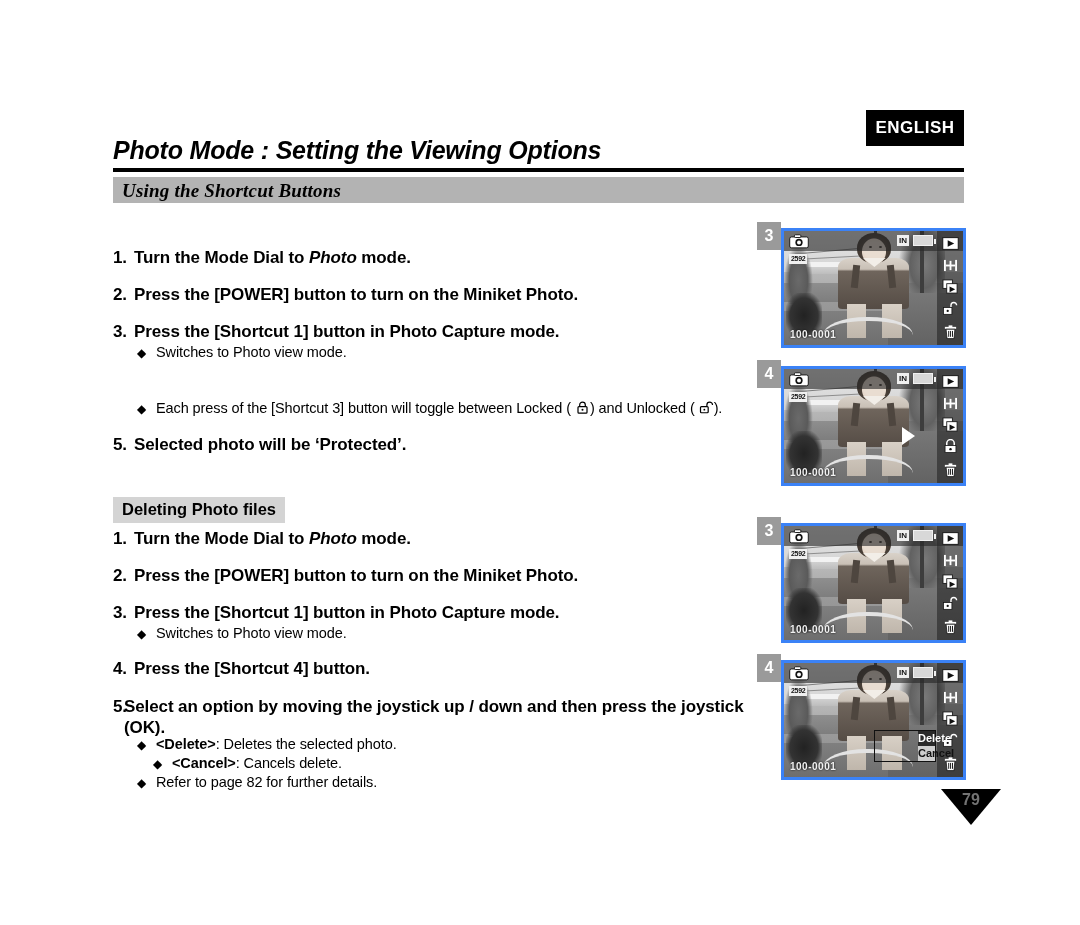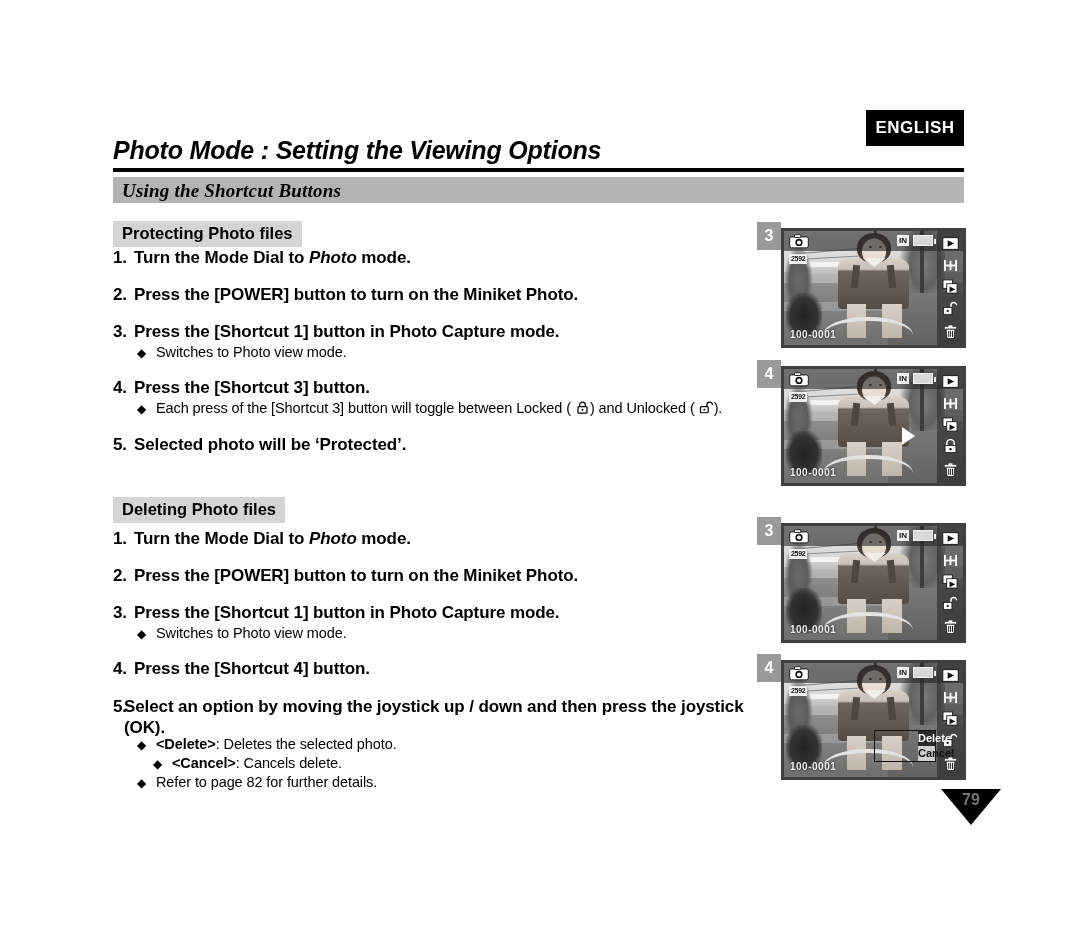--- a/index.html
+++ b/index.html
@@ -131,21 +131,21 @@
     align-items: center;
     justify-content: center;
     z-index: 3;
   }
 
   .lcd {
     position: absolute;
     left: 24px; top: 6px;
     width: 185px; height: 120px;
     background: #111;
-    border: 3px solid #404040;
+    border: 3px solid #3b82f6;
     overflow: hidden;
   }
 
   
   .scene {
     position: absolute; inset: 0;
     background:
       
       linear-gradient(to bottom,
         #cfcfcf 0%, #cfcfcf 34%,
@@ -370,41 +370,37 @@
 
   <div class="lang-badge">ENGLISH</div>
 
   <div class="page-title">Photo Mode : Setting the Viewing Options</div>
   <div class="title-rule"></div>
 
   <div class="section-band">
     <div class="section-band-label">Using the Shortcut Buttons</div>
   </div>
 
-  <div class="subhead" style="left:113px; top:221px;">Protecting Photo files</div>
 
   <div class="step" style="left:113px; top:248px;">
     <span class="num">1.</span><span>Turn the Mode Dial to </span><span class="ital">Photo</span><span> mode.</span>
   </div>
 
   <div class="step" style="left:113px; top:285px;">
     <span class="num">2.</span><span>Press the [POWER] button to turn on the Miniket Photo.</span>
   </div>
 
   <div class="step" style="left:113px; top:322px;">
     <span class="num">3.</span><span>Press the [Shortcut 1] button in Photo Capture mode.</span>
   </div>
 
   <div class="bullet" style="left:137px; top:344px;">
     <span class="dia">◆</span><span>Switches to Photo view mode.</span>
   </div>
 
-  <div class="step" style="left:113px; top:378px;">
-    <span class="num">4.</span><span>Press the [Shortcut 3] button.</span>
-  </div>
 
   <div class="bullet" style="left:137px; top:400px;">
     <span class="dia">◆</span><span>Each press of the [Shortcut 3] button will toggle between Locked (</span>
     <span class="inline-ico">
       <svg viewBox="0 0 16 16" width="15" height="15" aria-hidden="true">
         <path d="M5 7 V5.2 a3 3 0 0 1 6 0 V7" fill="none" stroke="#000" stroke-width="1.3"></path>
         <rect x="3.2" y="7" width="9.6" height="7" rx="1" fill="none" stroke="#000" stroke-width="1.3"></rect>
         <circle cx="8" cy="10.4" r="1.1" fill="#000"></circle>
       </svg>
     </span><span>) and Unlocked (</span>

